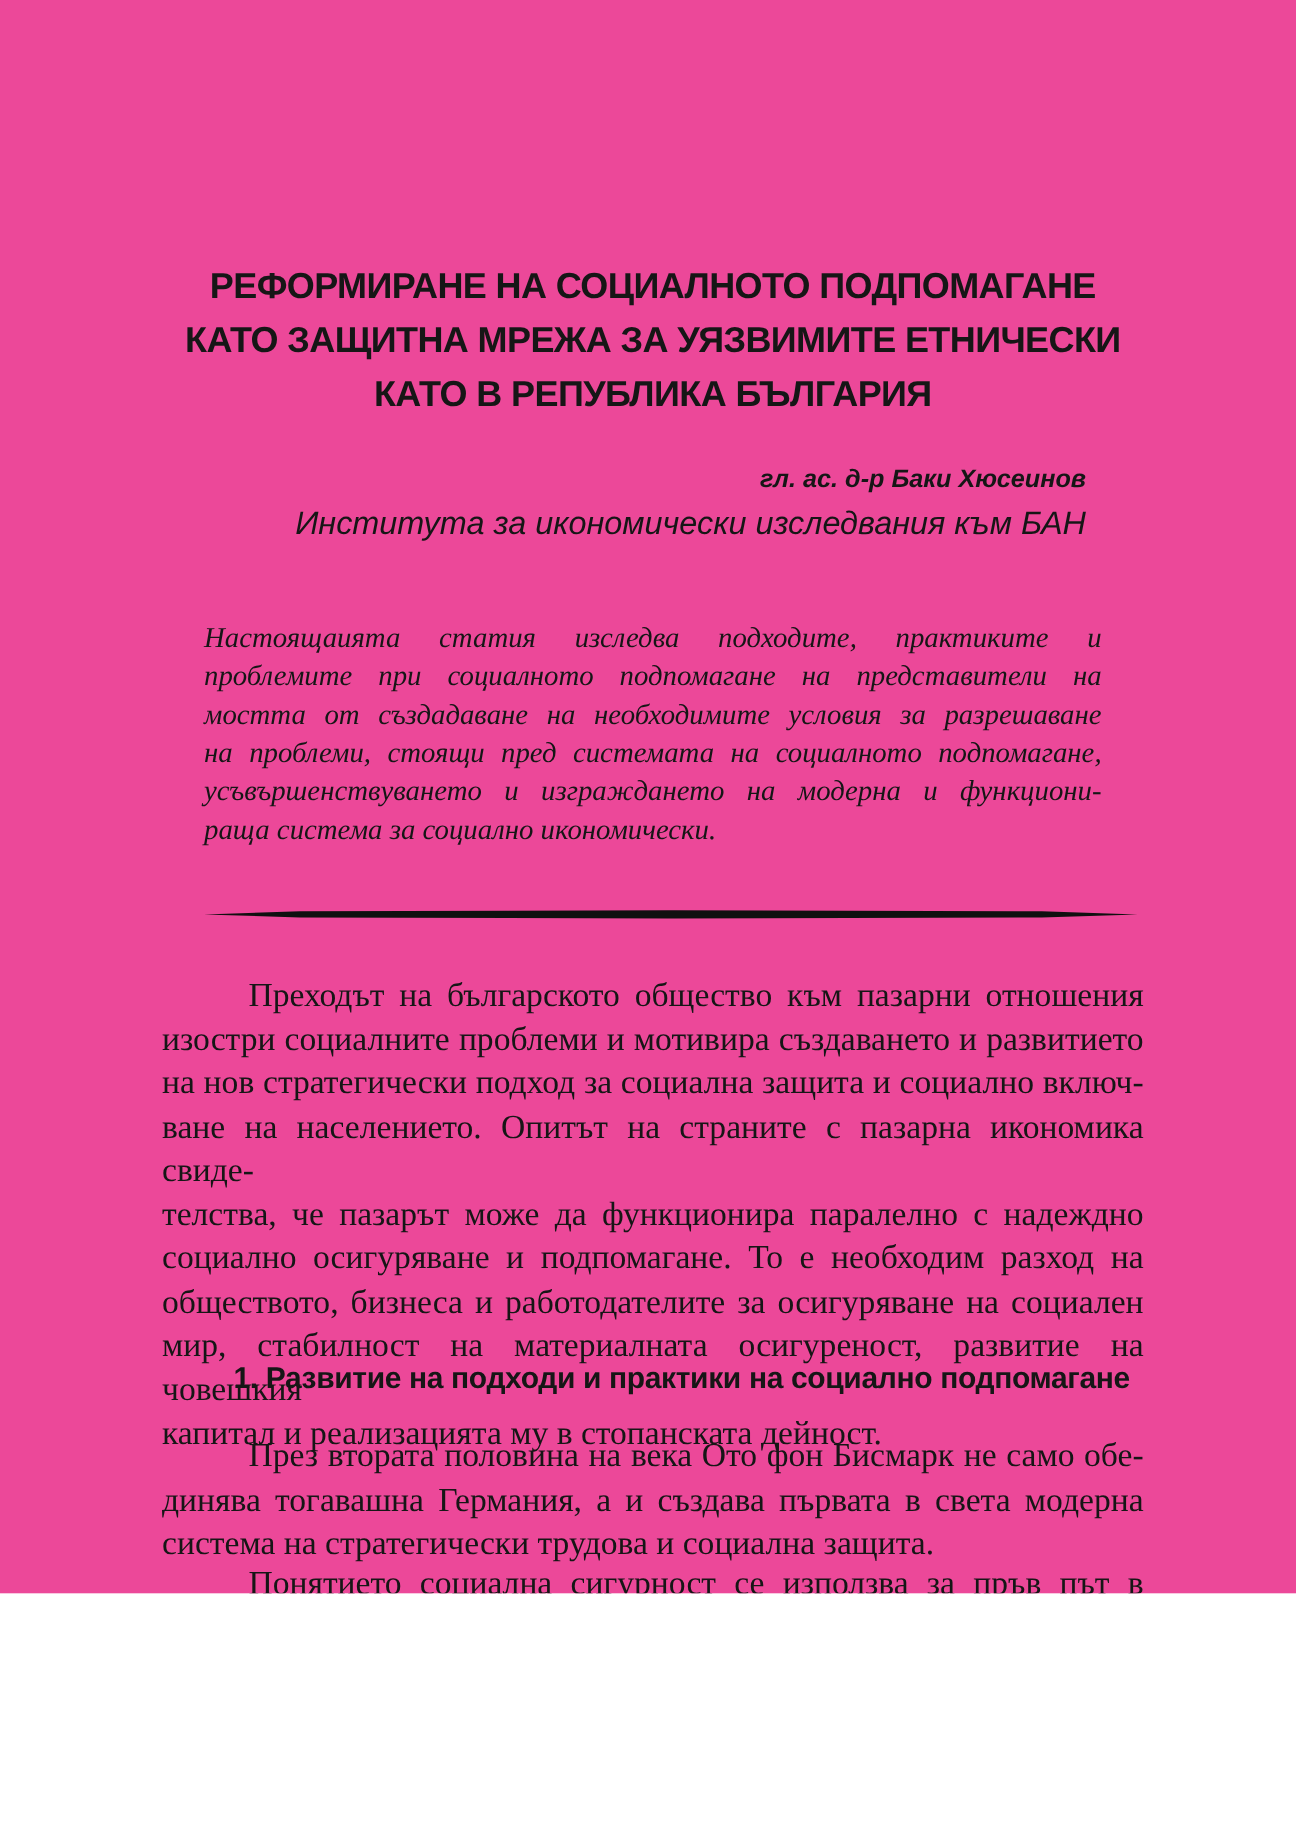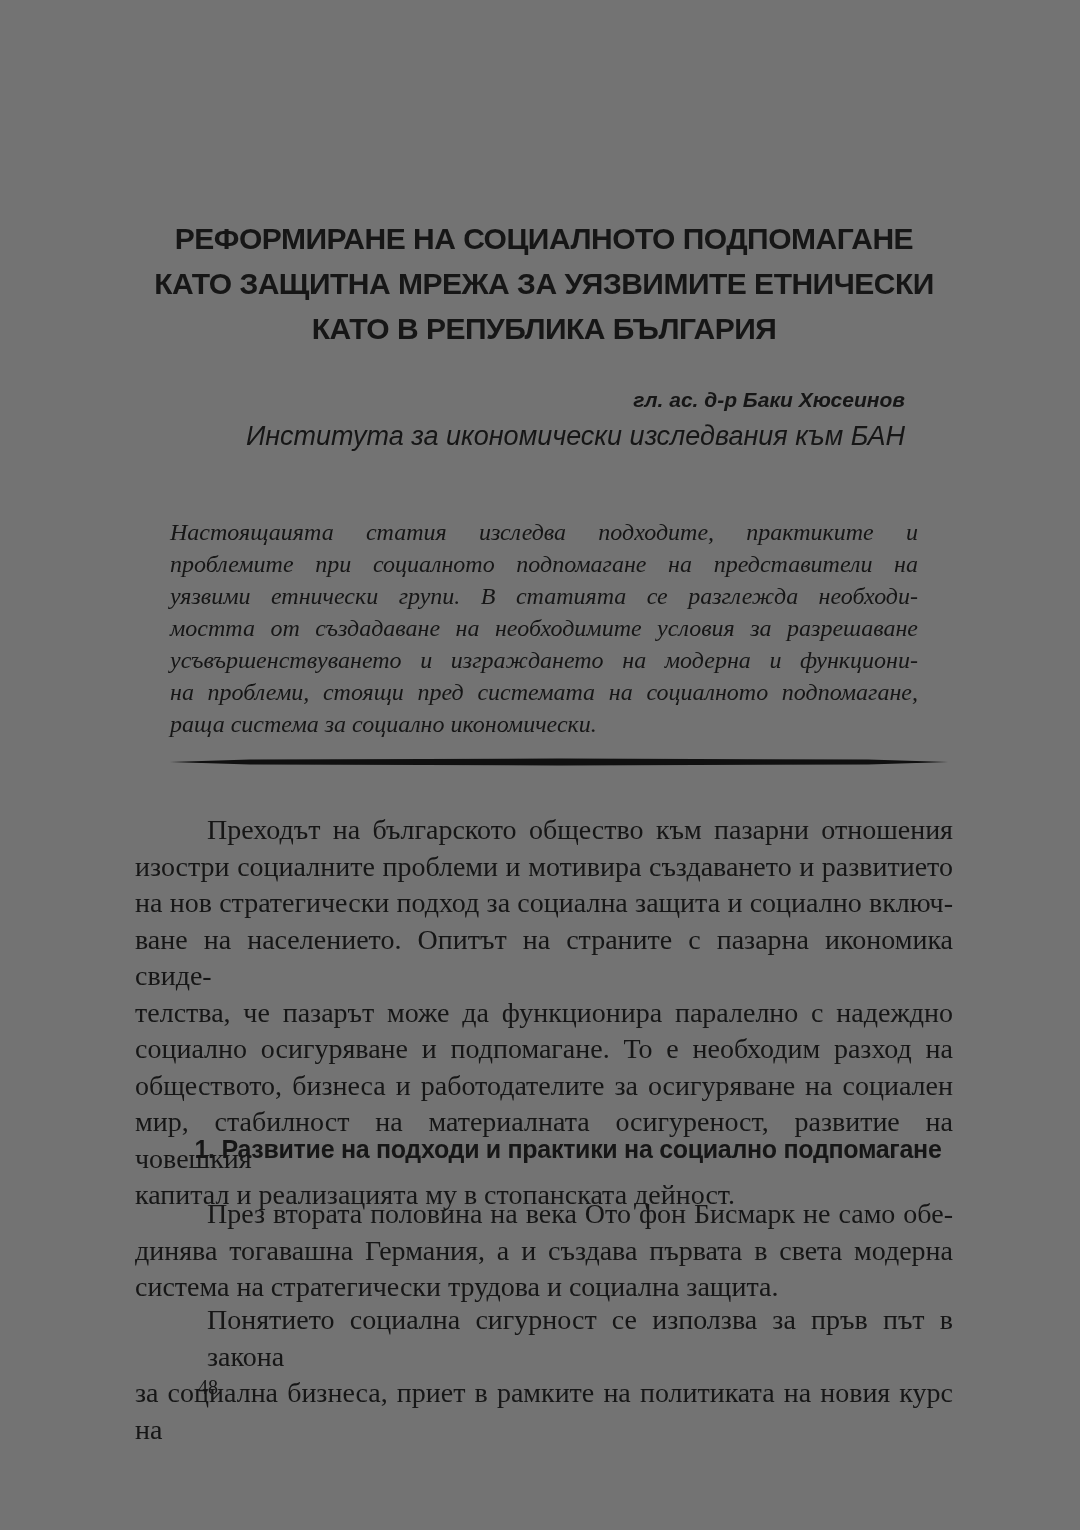--- a/index.html
+++ b/index.html
@@ -3,22 +3,22 @@
 <meta charset="utf-8">
 <style>
   html, body {
     margin: 0;
     padding: 0;
     background: #ffffff;
   }
   .page {
     position: relative;
     width: 1080px;
-    height: 1530px;
-    background: #737373;
+    height: 1328px;
+    background: #ec4899;
     color: #161616;
     overflow: hidden;
   }
 
   
   .article-title {
     position: absolute;
     top: 216px;
     left: 135px;
     width: 818px;
@@ -144,24 +144,23 @@
   </h1>
 
   <div class="byline">
     <div class="author">гл. ас. д-р Баки Хюсеинов</div>
     <div class="affiliation">Института за икономически изследвания към БАН</div>
   </div>
 
   <div class="abstract">
     <div class="line">Настоящаията статия изследва подходите, практиките и</div>
     <div class="line">проблемите при социалното подпомагане на представители на</div>
-    <div class="line">уязвими етнически групи. В статията се разглежда необходи-</div>
     <div class="line">мостта от създадаване на необходимите условия за разрешаване</div>
+    <div class="line">на проблеми, стоящи пред системата на социалното подпомагане,</div>
     <div class="line">усъвършенствуването и изграждането на модерна и функциони-</div>
-    <div class="line">на проблеми, стоящи пред системата на социалното подпомагане,</div>
     <div class="line last">раща система за социално икономически.</div>
   </div>
 
   <svg class="divider" viewBox="0 0 778 10" preserveAspectRatio="none">
     <polygon points="0,5 80,2.4 389,1.6 698,2.4 778,5 698,7.6 389,8.4 80,7.6" fill="#101010"></polygon>
   </svg>
 
   <div class="para" id="para-1">
     <div class="line first">Преходът на българското общество към пазарни отношения</div>
     <div class="line">изостри социалните проблеми и мотивира създаването и развитието</div>

